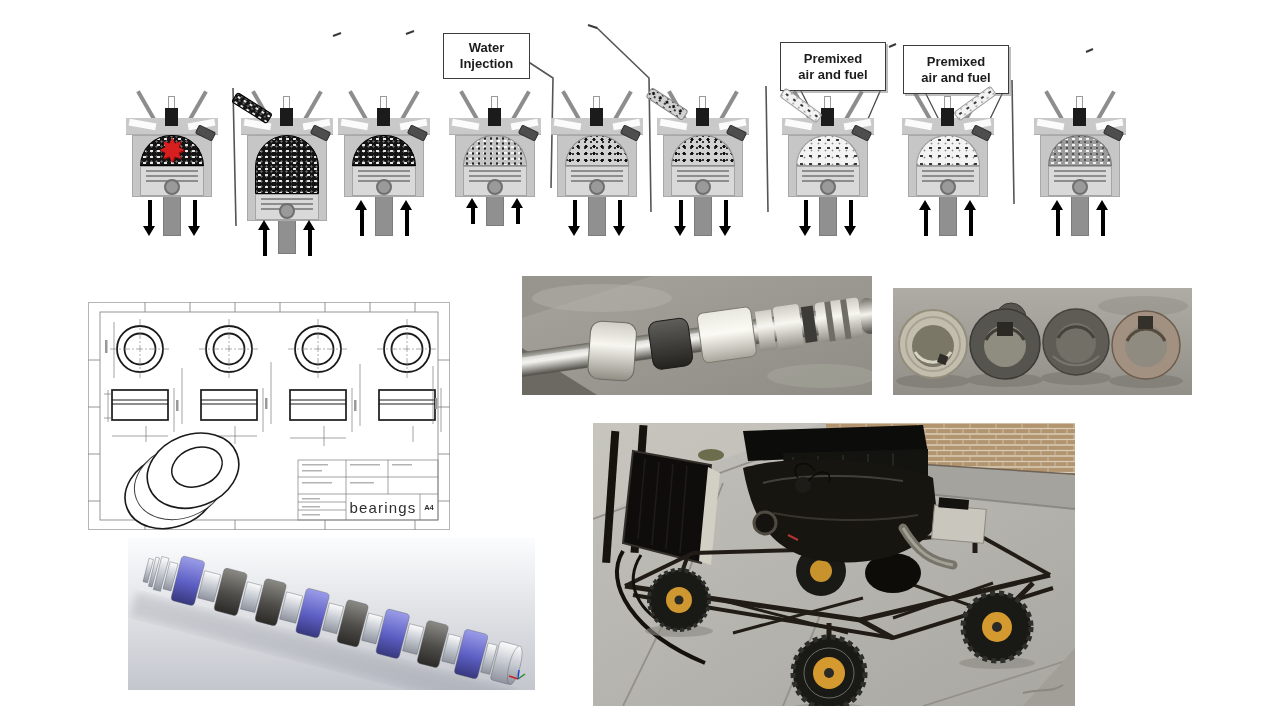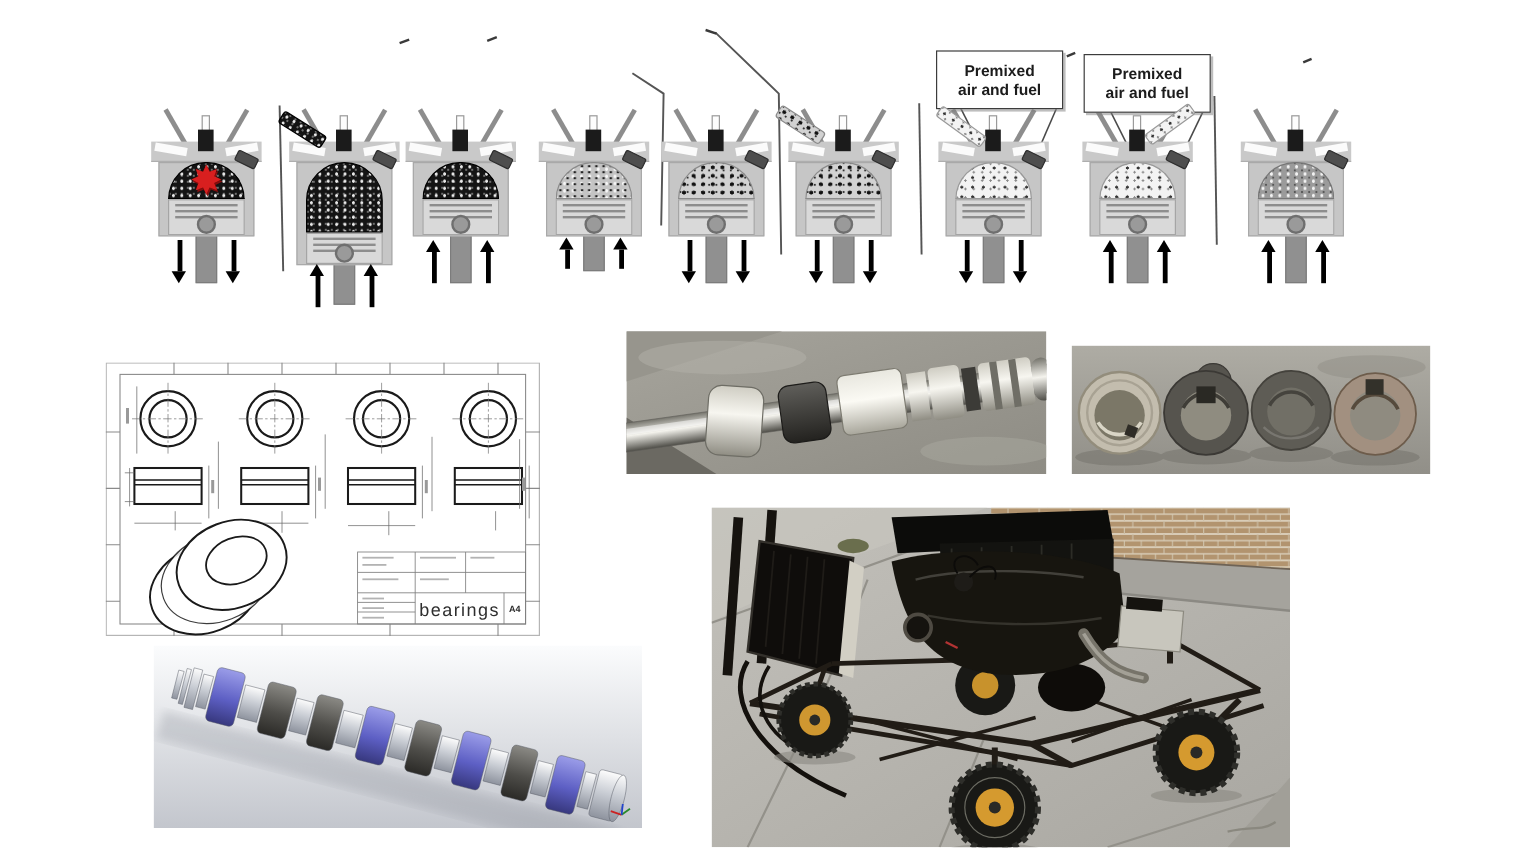--- a/index.html
+++ b/index.html
@@ -377,20 +377,22 @@
     </g>
     <g stroke="#3a3a3a" stroke-width="2" fill="none">
       <path d="M333,36 L341,33"></path>
         <path d="M406,34 L414,31"></path>
         <path d="M588,25 L597,28"></path>
       <path d="M889,47 L896,44"></path>
         <path d="M1086,52 L1093,49"></path>
     </g>
   </svg>
 
+  <div id="water-box" class="callout">Water
+Injection</div>
   <div id="premix-box-1" class="callout">Premixed
 air and fuel</div>
   <div id="premix-box-2" class="callout">Premixed
 air and fuel</div>
 
   <svg id="cad-drawing" class="fig" width="362" height="228" viewBox="0 0 362 228">
     <rect x="0.5" y="0.5" width="361" height="227" fill="#ffffff" stroke="#b5b5b5"></rect>
     <rect x="12" y="10" width="338" height="208" fill="none" stroke="#8a8a8a" stroke-width="0.9"></rect>
     <g stroke="#8a8a8a" stroke-width="0.9">
       <path d="M57,0 V10 M102,0 V10 M147,0 V10 M192,0 V10 M237,0 V10 M282,0 V10 M327,0 V10"></path>

